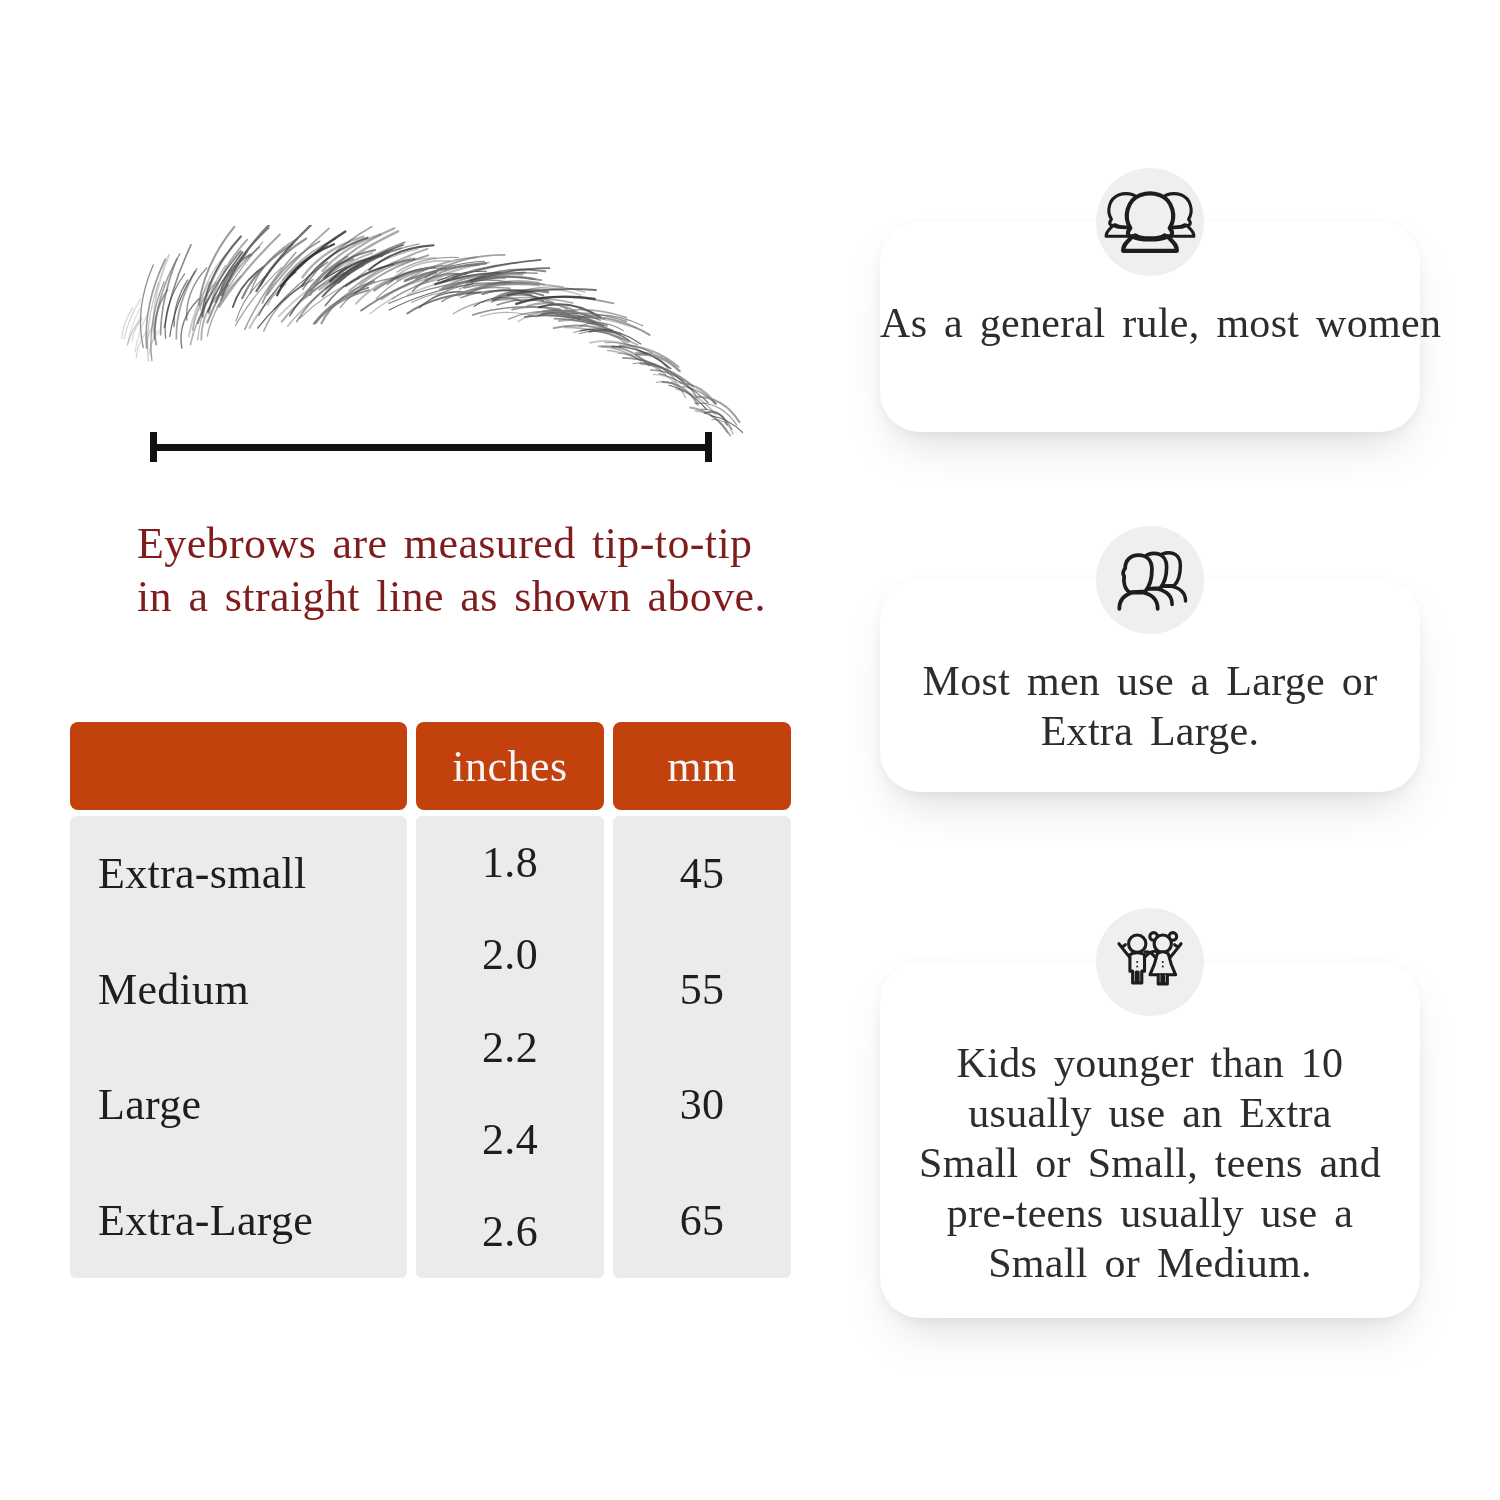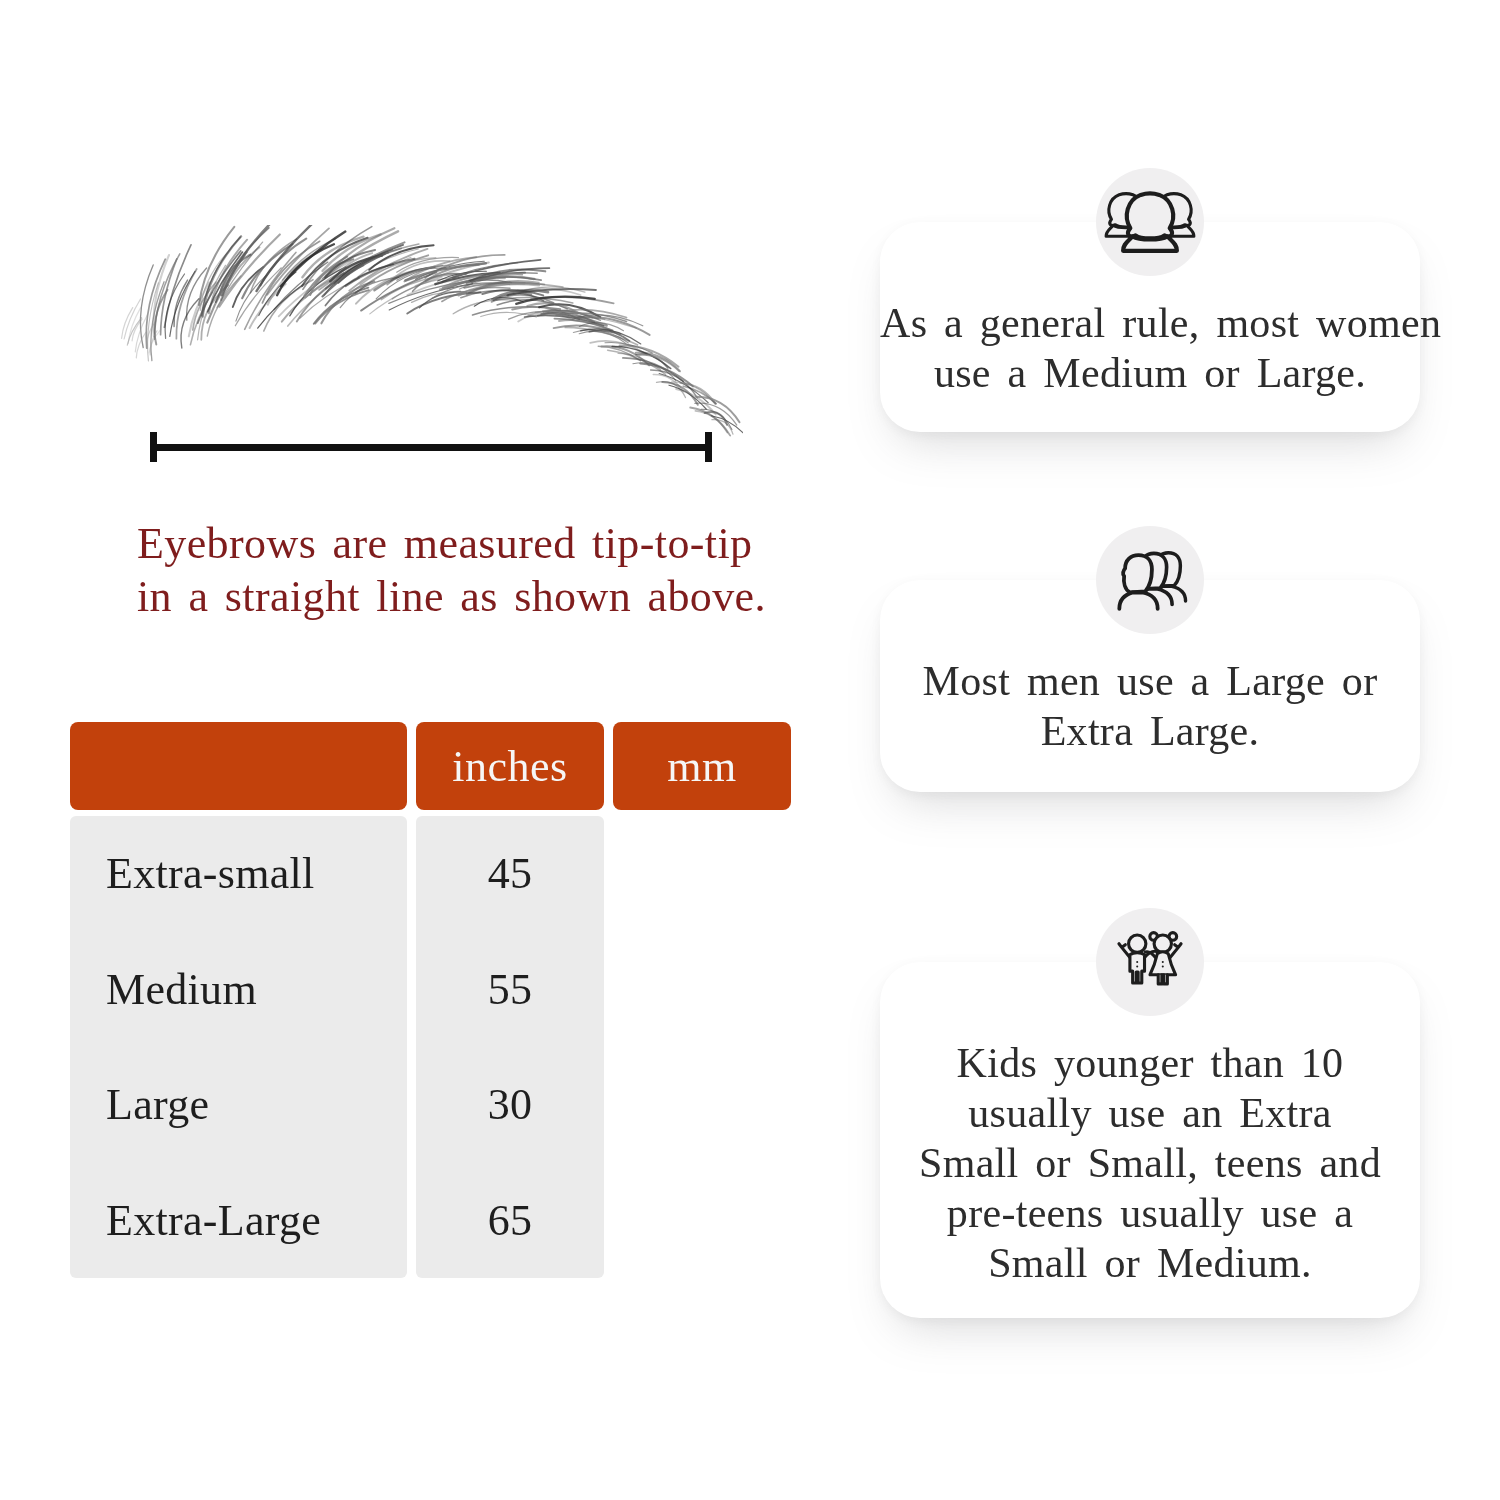--- a/index.html
+++ b/index.html
@@ -37,21 +37,21 @@
     height:88px; background:#c2410c; border-radius:8px;
     color:#f6f6f6; font-size:44px;
     display:flex; align-items:center; justify-content:center;
     letter-spacing:.5px;
   }
   .t-body { margin-top:6px; }
   .t-col { background:#ebebeb; border-radius:6px; height:462px;
            display:flex; flex-direction:column; }
   .trow { flex:1; display:flex; align-items:center; justify-content:center;
           font-size:44px; color:#1e1e1e; letter-spacing:.3px; }
-  .t-col.labels .trow { justify-content:flex-start; padding-left:36px; }
+  .t-col.labels .trow { justify-content:flex-start; padding-left:28px; }
 
   
   .card {
     position:absolute; left:880px; width:540px;
     background:#ffffff; border-radius:40px;
     box-shadow:0 24px 46px -16px rgba(125,125,130,.30), 0 3px 12px rgba(0,0,0,.045);
   }
   #card-women { top:222px; height:210px; }
   #card-men   { top:580px; height:212px; }
   #card-kids  { top:962px; height:356px; }
@@ -317,20 +317,27 @@
       <div class="th">mm</div>
     </div>
     <div class="t-body">
       <div class="t-col labels">
         <div class="trow">Extra-small</div>
         <div class="trow">Medium</div>
         <div class="trow">Large</div>
         <div class="trow">Extra-Large</div>
       </div>
       <div class="t-col">
+        <div class="trow">1.8</div>
+        <div class="trow">2.0</div>
+        <div class="trow">2.2</div>
+        <div class="trow">2.4</div>
+        <div class="trow">2.6</div>
+      </div>
+      <div class="t-col">
         <div class="trow">45</div>
         <div class="trow">55</div>
         <div class="trow">30</div>
         <div class="trow">65</div>
       </div>
     </div>
   </div>
 
   <div class="card" id="card-women">
     <div class="badge">
@@ -341,21 +348,20 @@
             <path d="M -17,12 C -21,17 -26,19 -26,26 L 26,26 C 26,19 21,17 17,12 C 10,16 -10,16 -17,12 Z"></path>
           </g>
         </defs>
         <use href="#woman" transform="translate(23,36) scale(0.8)"></use>
         <use href="#woman" transform="translate(73,36) scale(0.8)"></use>
         <use href="#woman" transform="translate(48,44) scale(1.08)"></use>
       </svg>
     </div>
     <div class="card-text">
       <div>As a general rule, most women</div>
-      <div>use a Medium or Large.</div>
     </div>
   </div>
 
   <div class="card" id="card-men">
     <div class="badge">
       <svg width="92" height="82" viewBox="0 0 96 84">
         <defs>
           <g id="man" stroke="#1d1d1d" stroke-width="4" stroke-linecap="round" stroke-linejoin="round" fill="#f0eff0">
             <path d="M -10,14 C -15,11 -17,4 -16,-3 C -18,-5 -17,-9 -15,-11 C -15,-20 -9,-25 -1,-25 C 8,-25 13,-19 13,-10 C 13,-2 12,6 6,13 Z"></path>
             <path d="M -21,31 C -21,20 -14,16 -7,14 L 3,14 C 12,16 19,20 19,31"></path>

